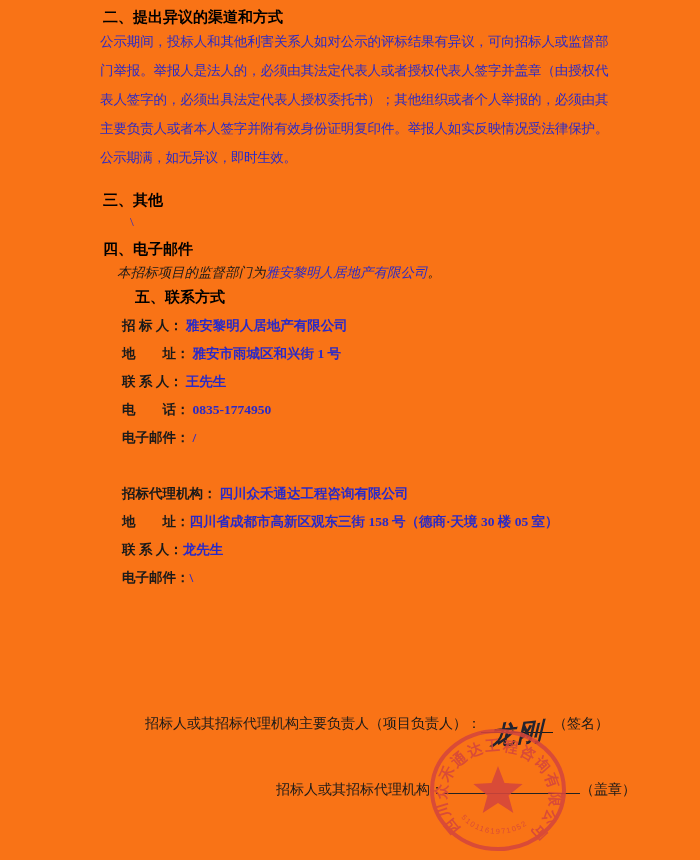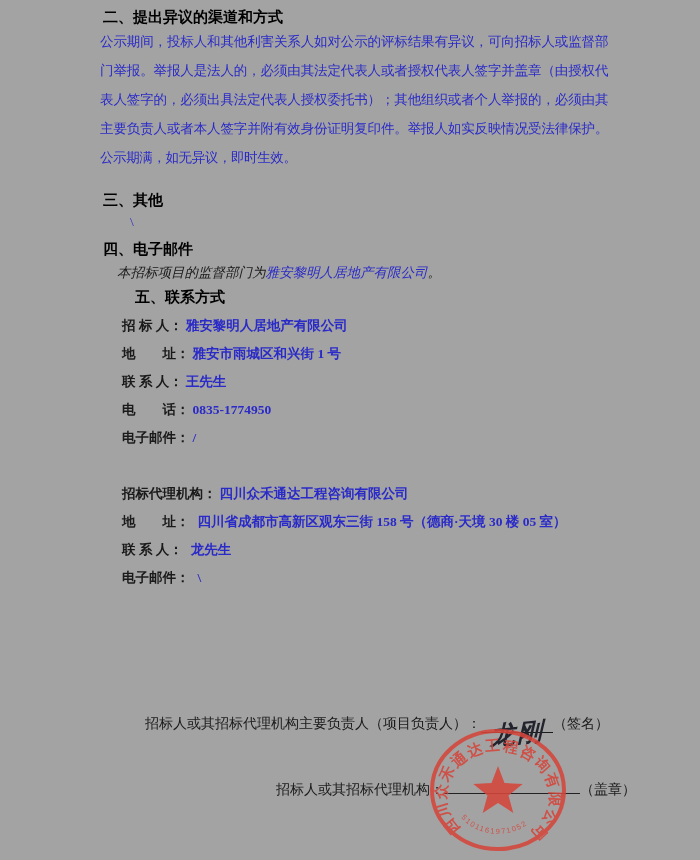--- a/index.html
+++ b/index.html
@@ -1,36 +1,36 @@
 <!DOCTYPE html>
 <html style="--blue: #2a2ac8; --ink: #1a1a1a; --stamp: #d5463c;"><head>
 <meta charset="utf-8">
 <style>
   :root { --blue:#2a2ac8; --ink:#1a1a1a; --stamp:#d5463c; }
   html,body { margin:0; padding:0; background:#fff; }
   .page {
-    position:relative; width:700px; height:860px; background:#a3a3a3;
+    position:relative; width:700px; height:860px; background:#f97316;
     overflow:hidden;
     font-family:"Liberation Serif","DejaVu Serif",serif;
     color:var(--ink); font-size:13.5px;
   }
   .abs { position:absolute; }
   .heading {
     font-family:"Liberation Sans","DejaVu Sans",sans-serif;
     font-weight:bold; font-size:15px; color:#000; white-space:pre;
   }
   .blue { color:var(--blue); }
   .para {
     width:508px; line-height:29px; text-align:justify;
     letter-spacing:-0.4px; color:var(--blue);
   }
   .rows .row { line-height:28px; white-space:pre;font-weight:bold; }
   .rows .label { color:var(--ink); white-space:pre; }
   .rows .val { color:var(--blue); margin-left:3px; }
-  .agency .row .val { margin-left:8px; }
+  .agency .row .val { margin-left:0; }
   .agency .row.first .val { margin-left:3px; }
   .sigline { white-space:pre; font-size:14px; }
   .sig-underline {
     display:inline-block; width:72px; border-bottom:1.5px solid #1a1a1a;
     height:18px; text-align:center; vertical-align:bottom; overflow:visible;
   }
   .sig-name {
     display:inline-block; font-family:"Liberation Sans","DejaVu Sans",sans-serif;
     font-size:25px; font-weight:bold; font-style:italic; color:#23232e;
     transform:rotate(-6deg) skewX(-6deg); position:relative; top:3px;

